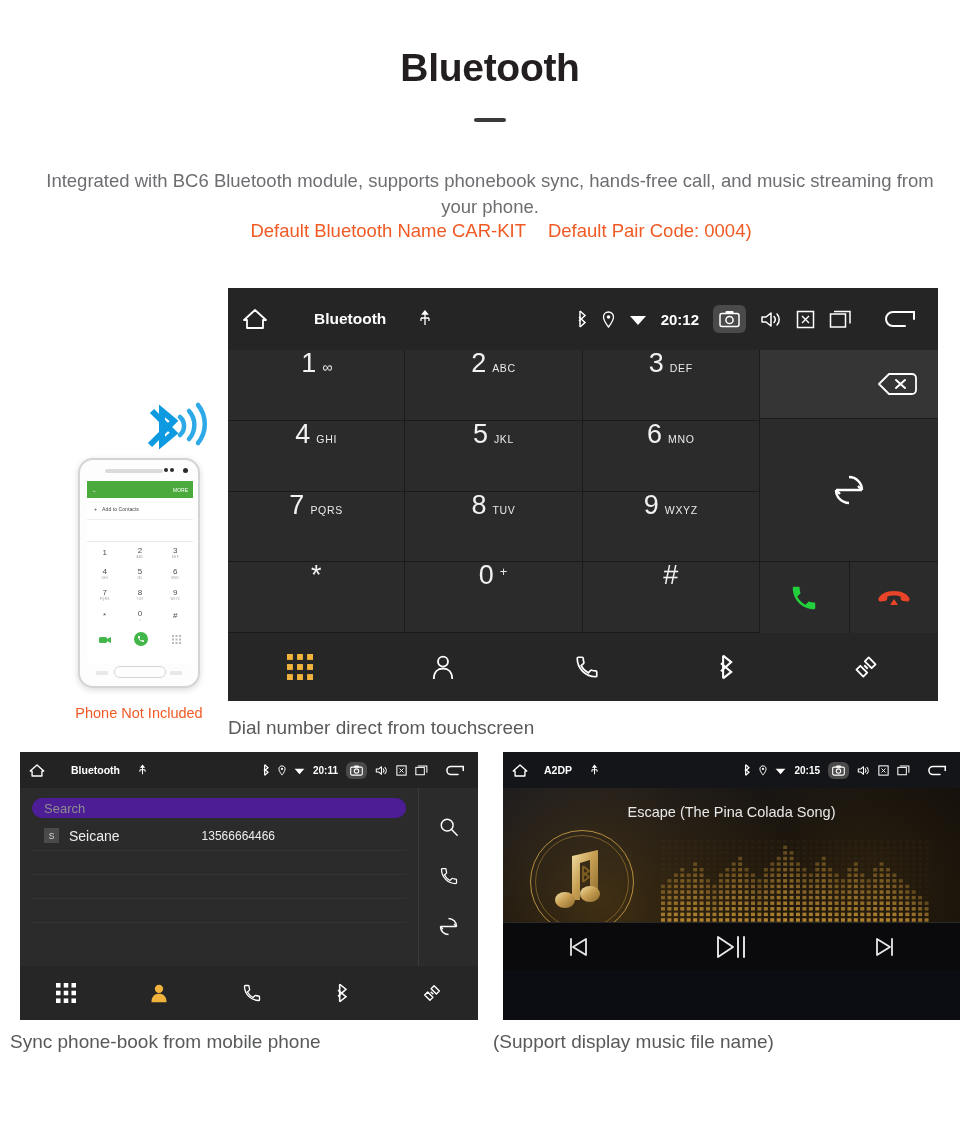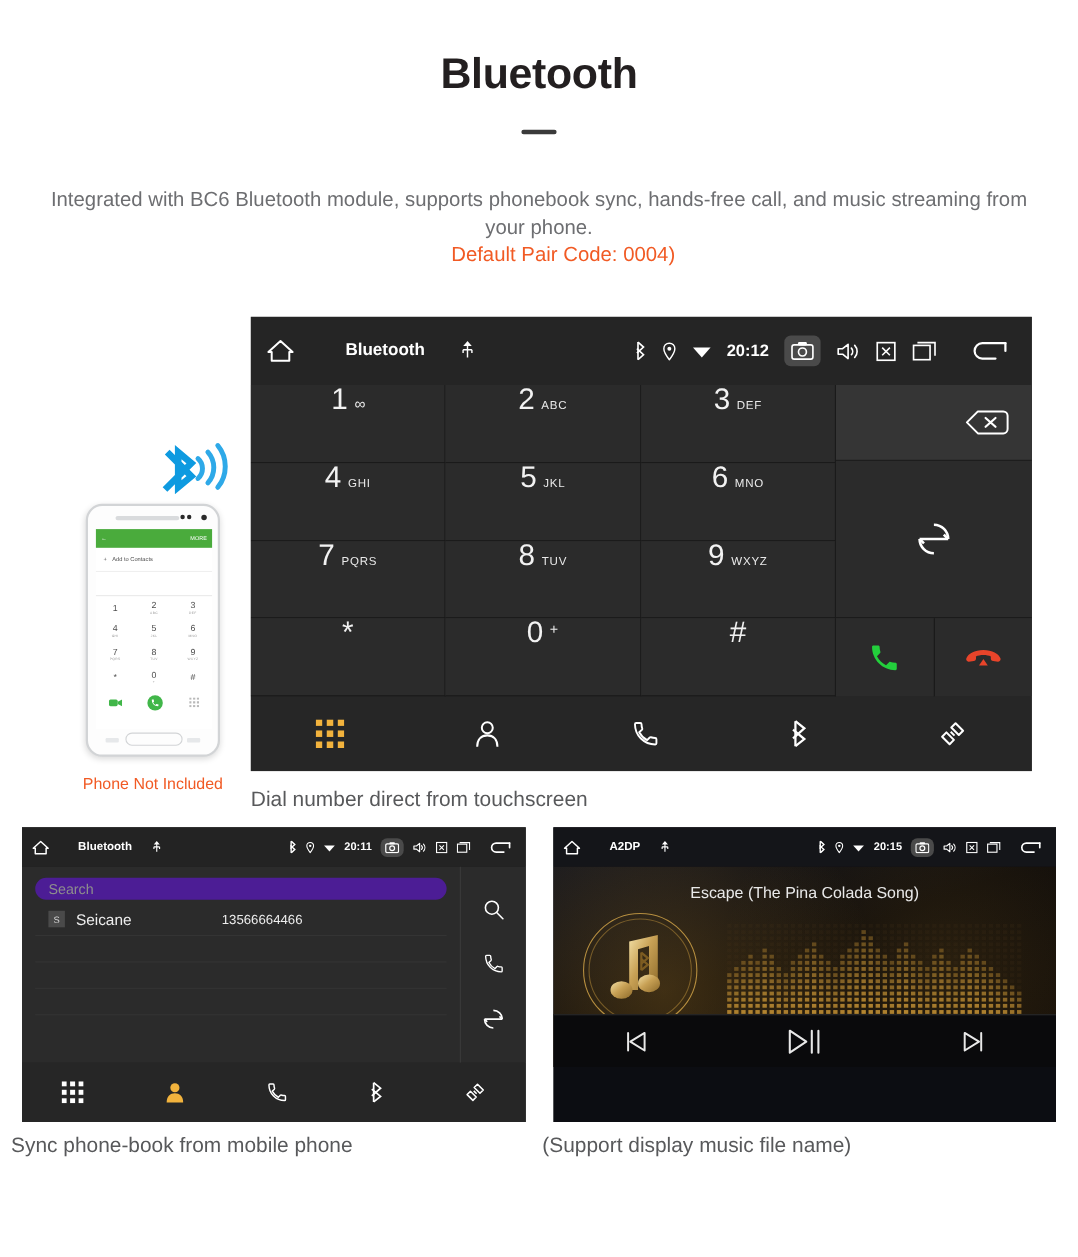--- a/index.html
+++ b/index.html
@@ -175,21 +175,21 @@
   .ct-side {
     width:60px; height:178px; border-left:1px solid #3a3a3a;
     display:flex; flex-direction:column; align-items:center; justify-content:space-around;
     padding:14px 0;
   }
   #contacts .navbar { height:54px; }
 
   
   #music { left:503px; top:752px; width:457px; height:268px; background:#0c0d12; }
   #music .statusbar { height:36px; padding:0 9px; background:#141519; }
-  #music .sb-title { font-size:10.5px; margin-left:26px; }
+  #music .sb-title { font-size:10.5px; margin-left:16px; }
   #music .sb-time { font-size:10px; margin:0 4px; }
   #music .sb-right .icn { margin:0 4px; }
   #music .cam-hl { padding:3px 4px; margin:0 2px; background:#4a4a4a; }
   .mu-body {
     position:relative; width:457px; height:182px;
     background:
       radial-gradient(circle at 22% 62%, rgba(182,132,42,.30) 0%, rgba(0,0,0,0) 52%),
       radial-gradient(circle at 78% 50%, rgba(150,110,35,.20) 0%, rgba(0,0,0,0) 55%),
       linear-gradient(160deg,#14161e 0%,#0c0a0a 45%,#120d08 100%);
     overflow:hidden;
@@ -217,20 +217,21 @@
 </head>
 <body>
 
 <div class="page">
 
   <div class="hero-title">Bluetooth</div>
   <div class="hero-rule"></div>
   <div class="hero-desc">Integrated with BC6 Bluetooth module, supports phonebook sync, hands-free call, and music streaming from your phone.</div>
   <div class="hero-specs">
     <span class="sp-gap"></span>
+    <span class="sp">Default Bluetooth Name CAR-KIT</span>
     <span class="sp-gap"></span>
     <span class="sp">Default Pair Code: 0004)</span>
   </div>
 
   <div id="phone-wrap">
     <div class="bt-wave">
       <svg width="82" height="56" viewBox="0 0 82 56">
         <path d="M10 48 L34 24 L22 14 L22 46 L34 36 L12 14" fill="none" stroke="#0e9ae0" stroke-width="6" stroke-linejoin="miter"></path>
         <path d="M40 38 A12 12 0 0 0 40 20" fill="none" stroke="#2ea9e8" stroke-width="4.5" stroke-linecap="round"></path>
         <path d="M49 42 A21 21 0 0 0 49 14" fill="none" stroke="#2ea9e8" stroke-width="4.5" stroke-linecap="round"></path>

